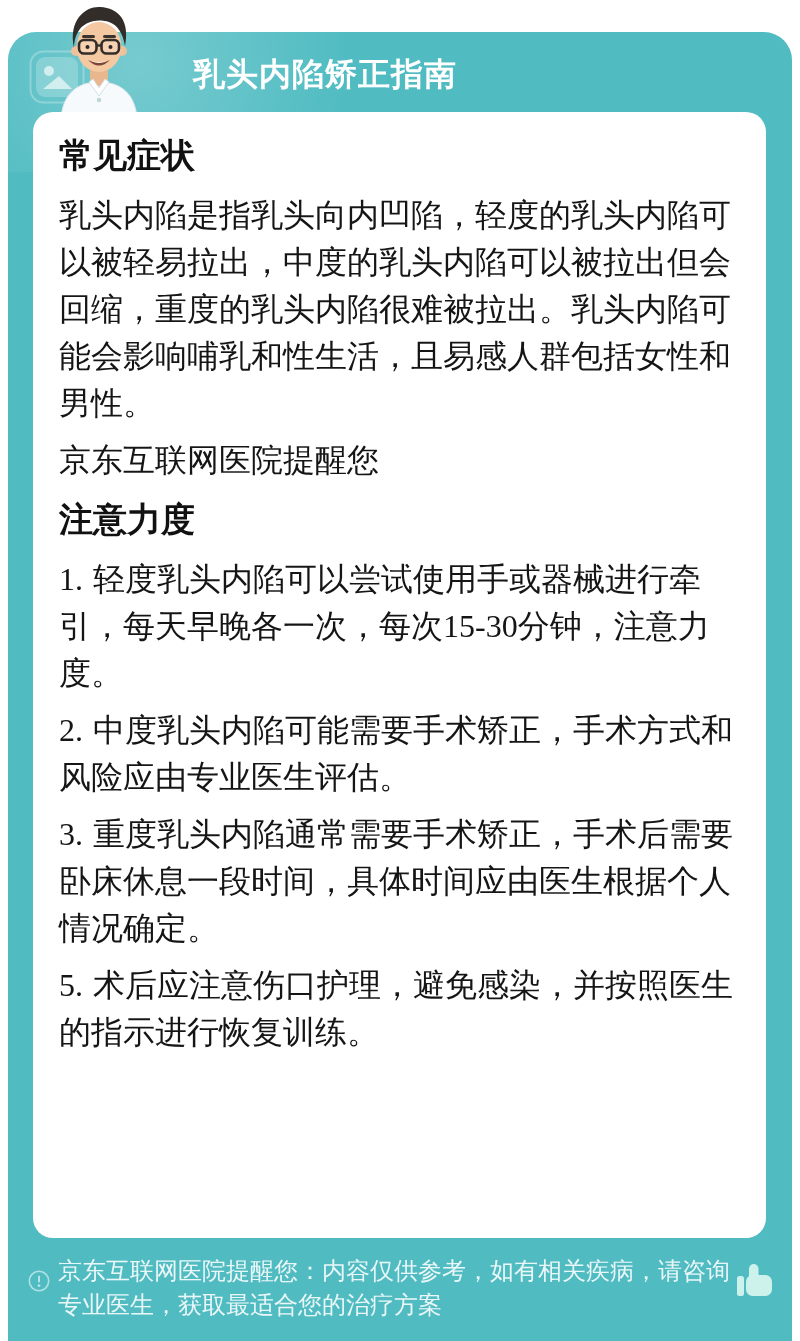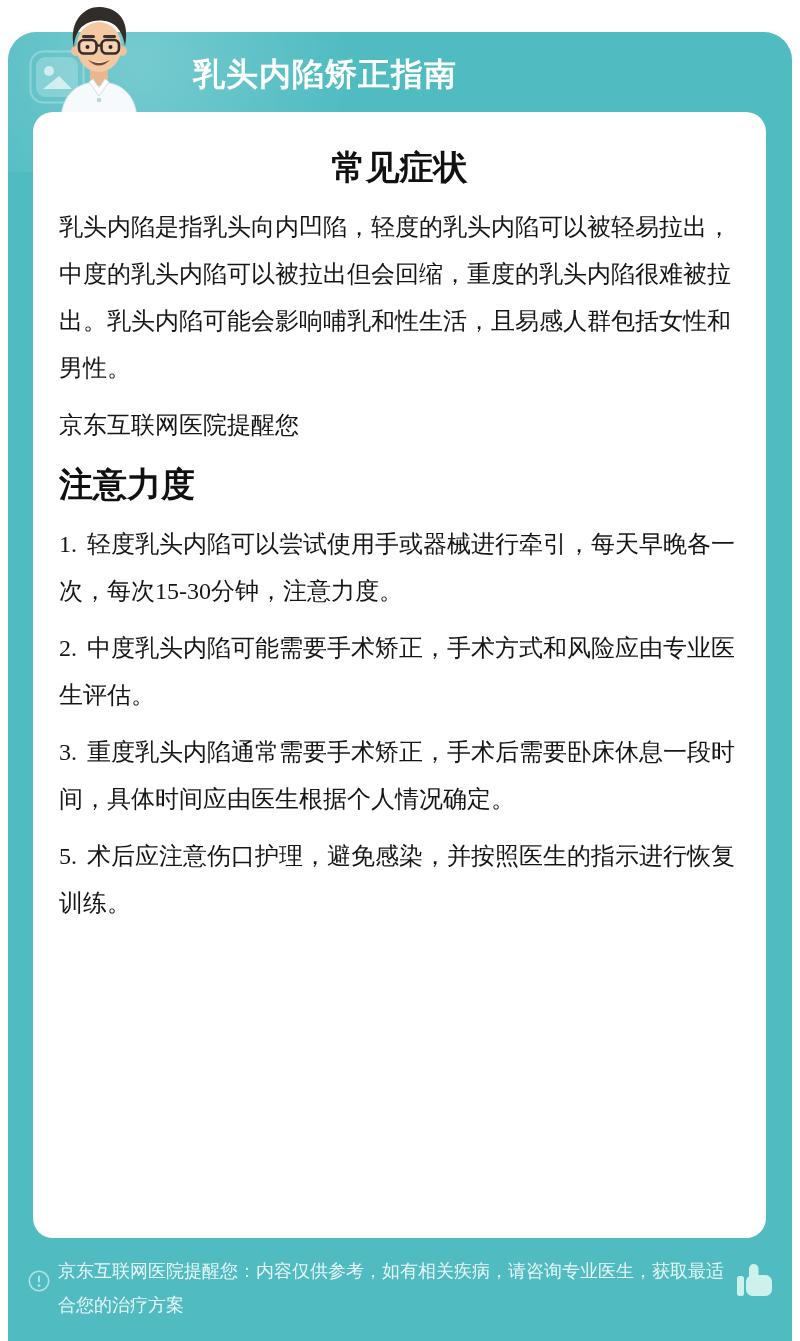--- a/index.html
+++ b/index.html
@@ -31,37 +31,37 @@
   .white-card {
     position:absolute; left:25px; top:80px; width:733px; height:1126px;
     background:#ffffff; border-radius:20px;
     padding:22px 26px 14px 26px; overflow:hidden;
   }
   .white-card h2 {
     font-size:34px; line-height:42px; font-weight:700; color:#111111;
     margin:14px 0 16px 0;
     font-family:"Liberation Sans", sans-serif;
   }
-  .white-card h2:first-child { margin-top:12px;text-align:center; }
+  .white-card h2:first-child { margin-top:0; }
   .white-card p {
-    font-size:24px; line-height:47px; color:#151515;
+    font-size:32px; line-height:47px; color:#151515;
     margin:0 0 10px 0;
     font-family:"Liberation Serif", sans-serif;
   }
   .white-card p .num { margin-right:10px; }
 
   
   .footer {
     position:absolute; left:12px; top:1222px; width:762px;
     display:flex; align-items:flex-start;
   }
   .info-icon { flex:0 0 auto; width:22px; height:22px; margin:16px 8px 0 8px; }
   .disclaimer {
     flex:1 1 auto;
-    font-size:18px; line-height:34px; color:rgba(255,255,255,0.88);
+    font-size:24px; line-height:34px; color:rgba(255,255,255,0.88);
     font-family:"Liberation Sans", sans-serif;
   }
   .thumb-icon { flex:0 0 auto; width:42px; height:38px; margin:8px 6px 0 2px; cursor:pointer; }
 </style>
 </head>
 <body>
 
 <div class="teal-card">
 
   <div class="image-icon">

